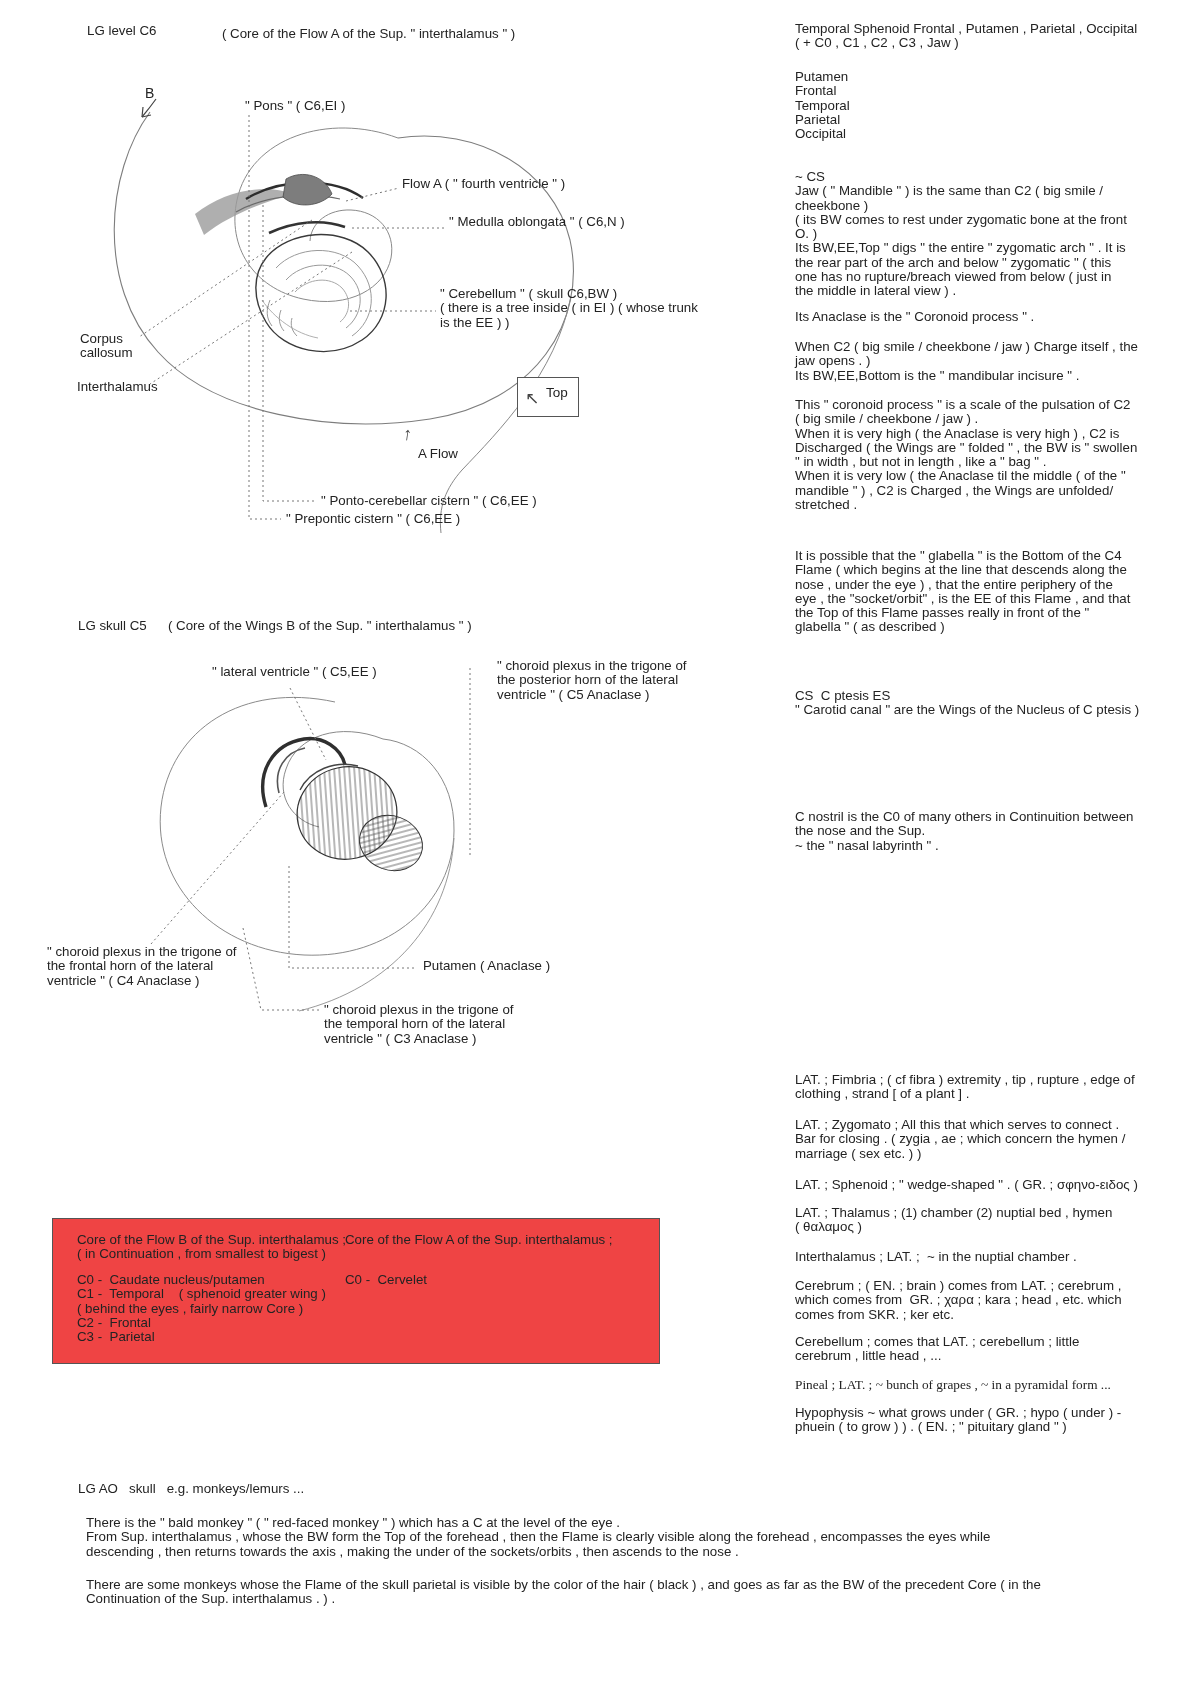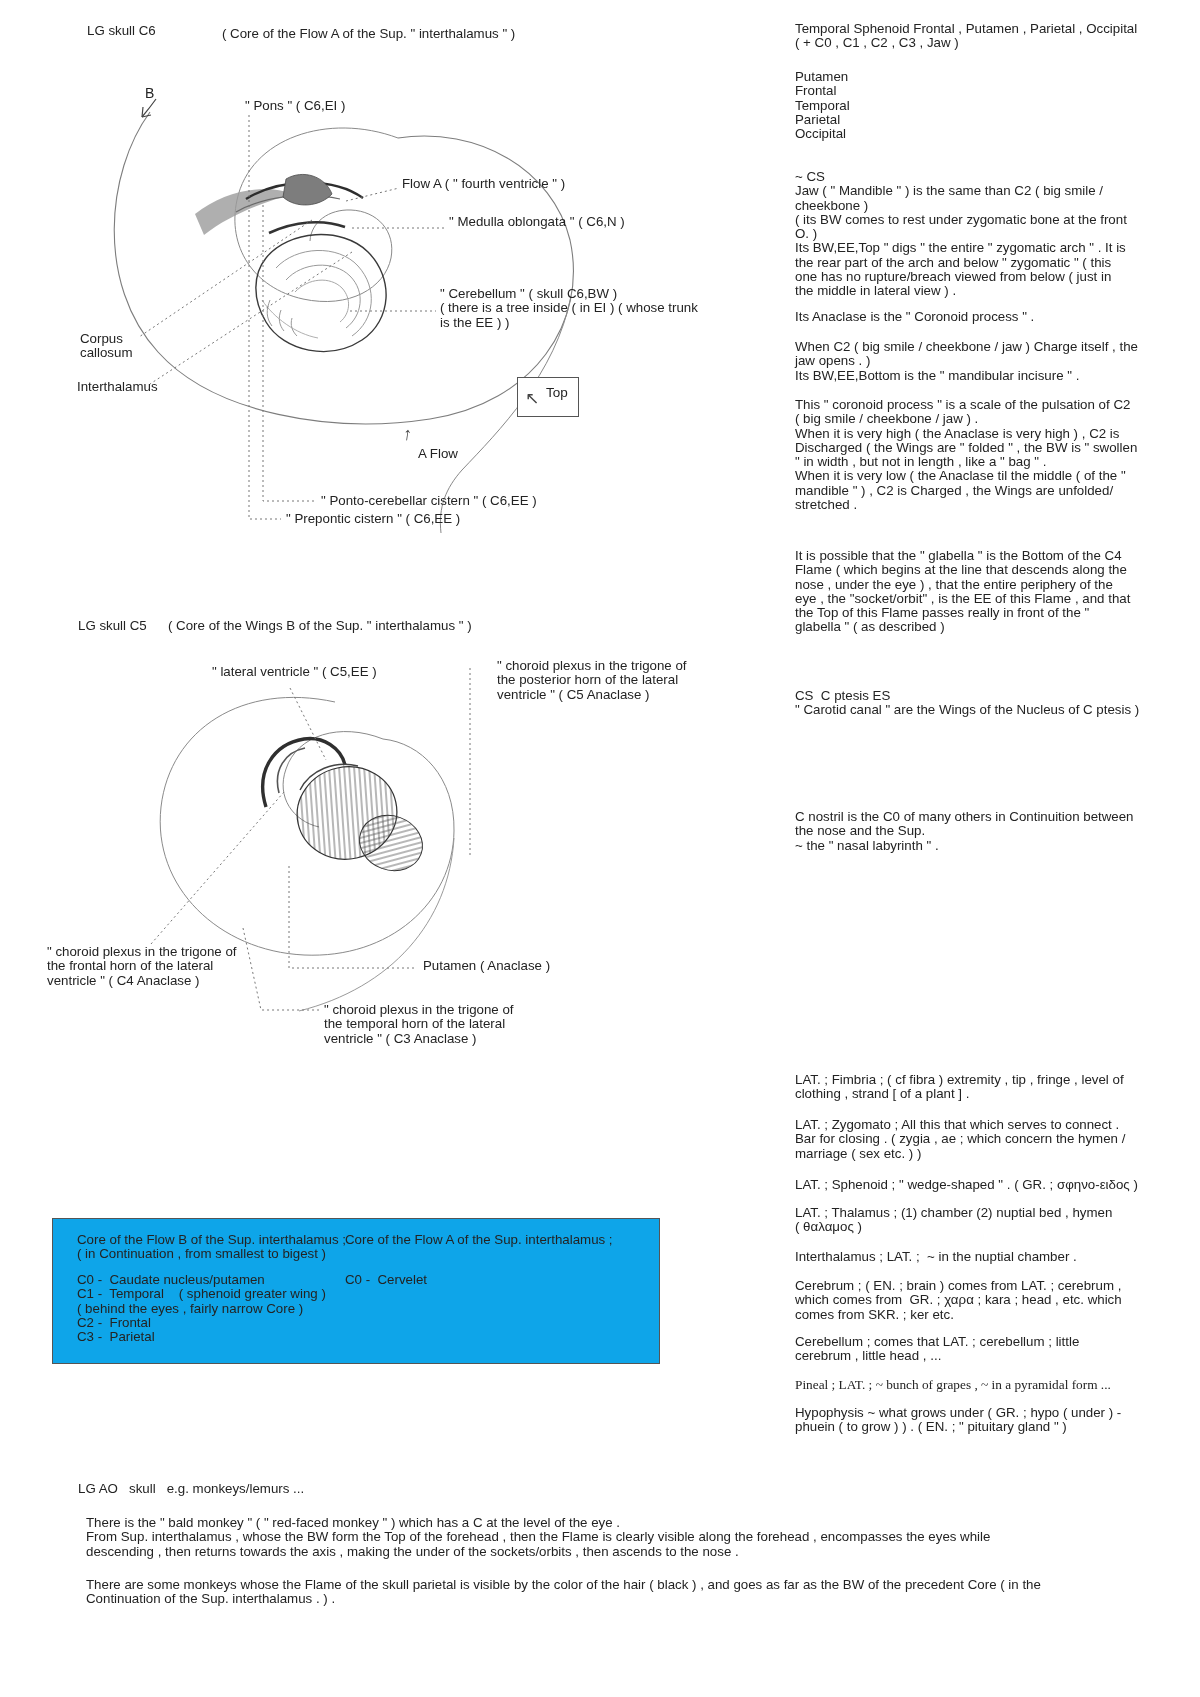--- a/index.html
+++ b/index.html
@@ -14,21 +14,21 @@
   }
   .sketch{position:absolute;left:0;top:0;}
   .topbox{
     position:absolute;left:517px;top:377px;width:62px;height:40px;
     border:1.3px solid #555;box-sizing:border-box;background:#fff;
   }
   .topbox .arrow{position:absolute;left:7px;top:10px;font-size:17px;color:#444;}
   .topbox .txt{position:absolute;left:28px;top:7px;font-size:13.5px;color:#232323;}
   .legendbox{
     position:absolute;left:52px;top:1218px;width:608px;height:146px;
-    border:1.2px solid #555;box-sizing:border-box;background:#0ea5e9;
+    border:1.2px solid #555;box-sizing:border-box;background:#ef4444;
   }
   .legendbox .lbl{position:absolute;}
   .glyph{position:absolute;color:#444;}
 </style>
 </head>
 <body>
 
 <svg class="sketch" width="1200" height="1697" viewBox="0 0 1200 1697">
   <defs>
     <pattern id="h1" patternUnits="userSpaceOnUse" width="5" height="5" patternTransform="rotate(8)">
@@ -88,21 +88,21 @@
     <g stroke="#777" stroke-width="1" stroke-dasharray="2 3">
       <path d="M 290 688 L 326 760"></path>
       <path d="M 470 668 L 470 858"></path>
       <path d="M 151 944 L 284 792"></path>
       <path d="M 289 866 L 289 968 L 416 968"></path>
       <path d="M 243 928 L 261 1010 L 319 1010"></path>
     </g>
   </g>
 </svg>
 
-<div class="lbl" style="left:87px;top:24px;">LG skull C6</div>
+<div class="lbl" style="left:87px;top:24px;">LG level C6</div>
 <div class="lbl" style="left:222px;top:27px;">( Core of the Flow A of the Sup. " interthalamus " )</div>
 <div class="lbl" style="left:145px;top:86px;font-size:14px;">B</div>
 <div class="lbl" style="left:245px;top:99px;">" Pons " ( C6,EI )</div>
 <div class="lbl" style="left:402px;top:177px;">Flow A ( " fourth ventricle " )</div>
 <div class="lbl" style="left:449px;top:215px;">" Medulla oblongata " ( C6,N )</div>
 <div class="lbl" style="left:440px;top:287px;">" Cerebellum " ( skull C6,BW )
 ( there is a tree inside ( in EI ) ( whose trunk
 is the EE ) )</div>
 <div class="lbl" style="left:80px;top:332px;">Corpus
 callosum</div>
@@ -174,21 +174,21 @@
 Flame ( which begins at the line that descends along the
 nose , under the eye ) , that the entire periphery of the
 eye , the "socket/orbit" , is the EE of this Flame , and that
 the Top of this Flame passes really in front of the "
 glabella " ( as described )</div>
 <div class="lbl" style="left:795px;top:689px;">CS  C ptesis ES
 " Carotid canal " are the Wings of the Nucleus of C ptesis )</div>
 <div class="lbl" style="left:795px;top:810px;">C nostril is the C0 of many others in Continuition between
 the nose and the Sup.
 ~ the " nasal labyrinth " .</div>
-<div class="lbl" style="left:795px;top:1073px;">LAT. ; Fimbria ; ( cf fibra ) extremity , tip , fringe , level of
+<div class="lbl" style="left:795px;top:1073px;">LAT. ; Fimbria ; ( cf fibra ) extremity , tip , rupture , edge of
 clothing , strand [ of a plant ] .</div>
 <div class="lbl" style="left:795px;top:1118px;">LAT. ; Zygomato ; All this that which serves to connect .
 Bar for closing . ( zygia , ae ; which concern the hymen /
 marriage ( sex etc. ) )</div>
 <div class="lbl" style="left:795px;top:1178px;">LAT. ; Sphenoid ; " wedge-shaped " . ( GR. ; σφηνο-ειδος )</div>
 <div class="lbl" style="left:795px;top:1206px;">LAT. ; Thalamus ; (1) chamber (2) nuptial bed , hymen
 ( θαλαμος )</div>
 <div class="lbl" style="left:795px;top:1250px;">Interthalamus ; LAT. ;  ~ in the nuptial chamber .</div>
 <div class="lbl" style="left:795px;top:1279px;">Cerebrum ; ( EN. ; brain ) comes from LAT. ; cerebrum ,
 which comes from  GR. ; χαρα ; kara ; head , etc. which

